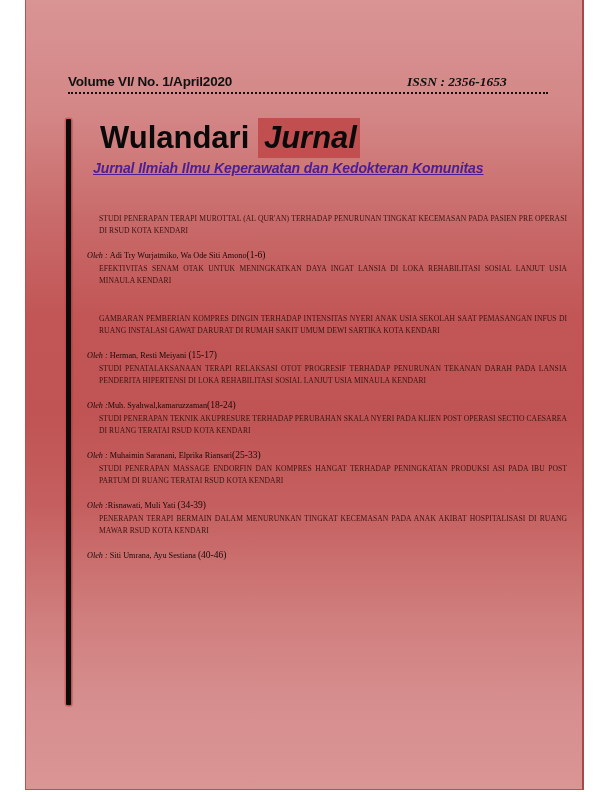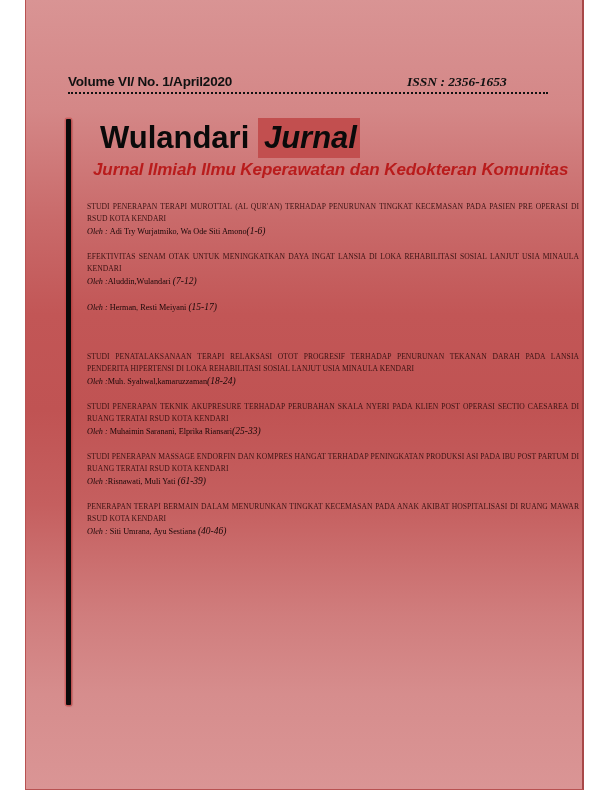--- a/index.html
+++ b/index.html
@@ -97,58 +97,58 @@
       padding: 0 3px 0 6px;
       line-height: 40px;
     }
     .subtitle {
       position: absolute;
       left: 93px;
       top: 160px;
       font-family: "Liberation Sans", sans-serif;
       font-weight: bold;
       font-style: italic;
-      font-size: 17px;
-      color: #b91c1c;
+      font-size: 14px;
+      color: #4c1d95;
       white-space: nowrap;
       letter-spacing: -0.1px;
+      text-decoration: underline;
     }
     .articles {
       position: absolute;
       left: 87px;
       top: 201px;
       width: 492px;
     }
     .article {
       margin: 0 0 13px 0;
       height: 37px;
       position: relative;
     }
     .article-title {
       font-family: "Liberation Serif", serif;
       font-size: 7.6px;
       line-height: 12px;
       color: #3a1212;
       text-align: justify;
       letter-spacing: 0.05px;
-      margin: 0;
+      margin: 12px;
     }
     .byline {
       font-family: "Liberation Serif", serif;
       font-size: 8.2px;
       line-height: 12px;
       color: #1a0808;
       margin: 0;
       white-space: nowrap;
     }
     .byline .oleh {
       font-style: italic;
     }
     .byline .pages {
-      font-style: italic;
       font-size: 9.5px;
     }
   </style>
 </head>
 <body>
 
 <div class="cover">
 </div>
 
 <div class="header-row">
@@ -163,34 +163,34 @@
 
 <div class="subtitle">Jurnal Ilmiah Ilmu Keperawatan dan Kedokteran Komunitas</div>
 
 <div class="articles">
   <div class="article">
     <p class="article-title">STUDI PENERAPAN TERAPI MUROTTAL (AL QUR'AN) TERHADAP PENURUNAN TINGKAT KECEMASAN PADA PASIEN PRE OPERASI DI RSUD KOTA KENDARI</p>
     <p class="byline"><span class="oleh">Oleh : </span><span>Adi Try Wurjatmiko, Wa Ode Siti Amono</span><span class="pages">(1-6)</span></p>
   </div>
   <div class="article">
     <p class="article-title">EFEKTIVITAS SENAM OTAK UNTUK MENINGKATKAN DAYA INGAT LANSIA DI LOKA REHABILITASI SOSIAL LANJUT USIA MINAULA KENDARI</p>
-    <p class="byline"><span class="oleh">Oleh :</span><span>Aluddin,Wulandari </span><span class="pages">(7-12)</span></p>
   </div>
   <div class="article">
+    <p class="article-title">GAMBARAN PEMBERIAN KOMPRES DINGIN TERHADAP INTENSITAS NYERI ANAK USIA SEKOLAH SAAT PEMASANGAN INFUS DI RUANG INSTALASI GAWAT DARURAT DI RUMAH SAKIT UMUM DEWI SARTIKA KOTA KENDARI</p>
     <p class="byline"><span class="oleh">Oleh : </span><span>Herman, Resti Meiyani </span><span class="pages">(15-17)</span></p>
   </div>
   <div class="article">
     <p class="article-title">STUDI PENATALAKSANAAN TERAPI RELAKSASI OTOT PROGRESIF TERHADAP PENURUNAN TEKANAN DARAH PADA LANSIA PENDERITA HIPERTENSI DI LOKA REHABILITASI SOSIAL LANJUT USIA MINAULA KENDARI</p>
     <p class="byline"><span class="oleh">Oleh :</span><span>Muh. Syahwal,kamaruzzaman</span><span class="pages">(18-24)</span></p>
   </div>
   <div class="article">
     <p class="article-title">STUDI PENERAPAN TEKNIK AKUPRESURE TERHADAP PERUBAHAN SKALA NYERI PADA KLIEN POST OPERASI SECTIO CAESAREA DI RUANG TERATAI RSUD KOTA KENDARI</p>
     <p class="byline"><span class="oleh">Oleh : </span><span>Muhaimin Saranani, Elprika Riansari</span><span class="pages">(25-33)</span></p>
   </div>
   <div class="article">
     <p class="article-title">STUDI PENERAPAN MASSAGE ENDORFIN DAN KOMPRES HANGAT TERHADAP PENINGKATAN PRODUKSI ASI PADA IBU POST PARTUM DI RUANG TERATAI RSUD KOTA KENDARI</p>
-    <p class="byline"><span class="oleh">Oleh :</span><span>Risnawati, Muli Yati </span><span class="pages">(61-39)</span></p>
+    <p class="byline"><span class="oleh">Oleh :</span><span>Risnawati, Muli Yati </span><span class="pages">(34-39)</span></p>
   </div>
   <div class="article">
     <p class="article-title">PENERAPAN TERAPI BERMAIN DALAM MENURUNKAN TINGKAT KECEMASAN PADA ANAK AKIBAT HOSPITALISASI DI RUANG MAWAR RSUD KOTA KENDARI</p>
     <p class="byline"><span class="oleh">Oleh : </span><span>Siti Umrana, Ayu Sestiana </span><span class="pages">(40-46)</span></p>
   </div>
 </div>
 
 </body></html>

